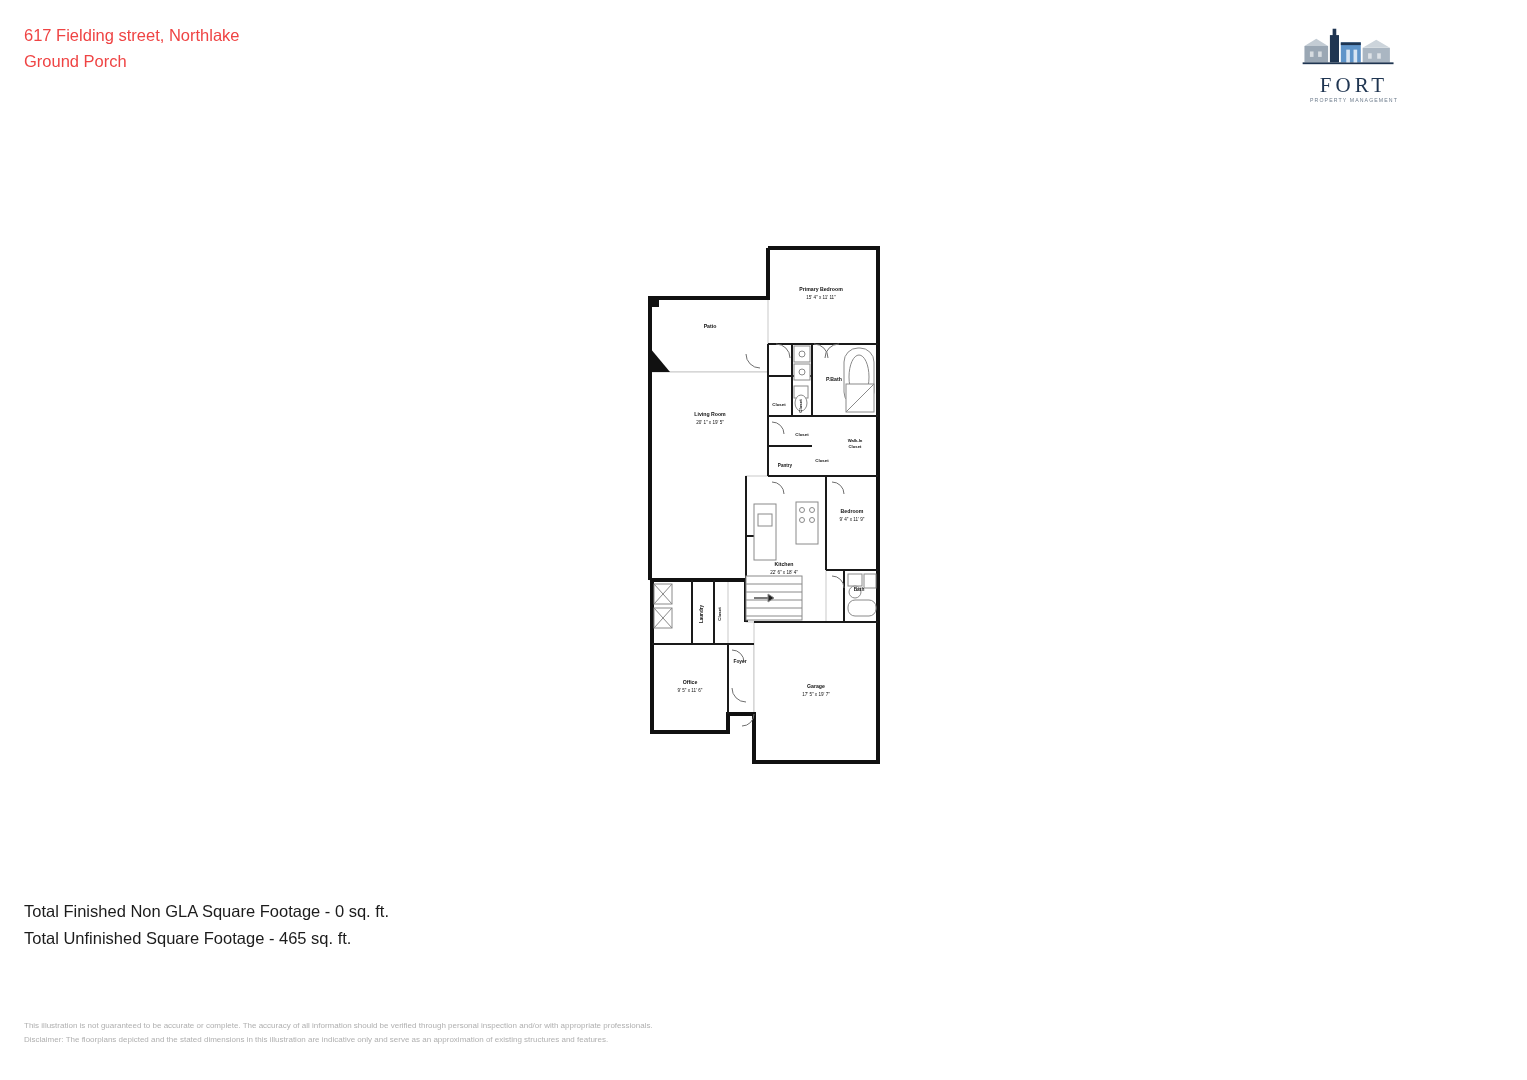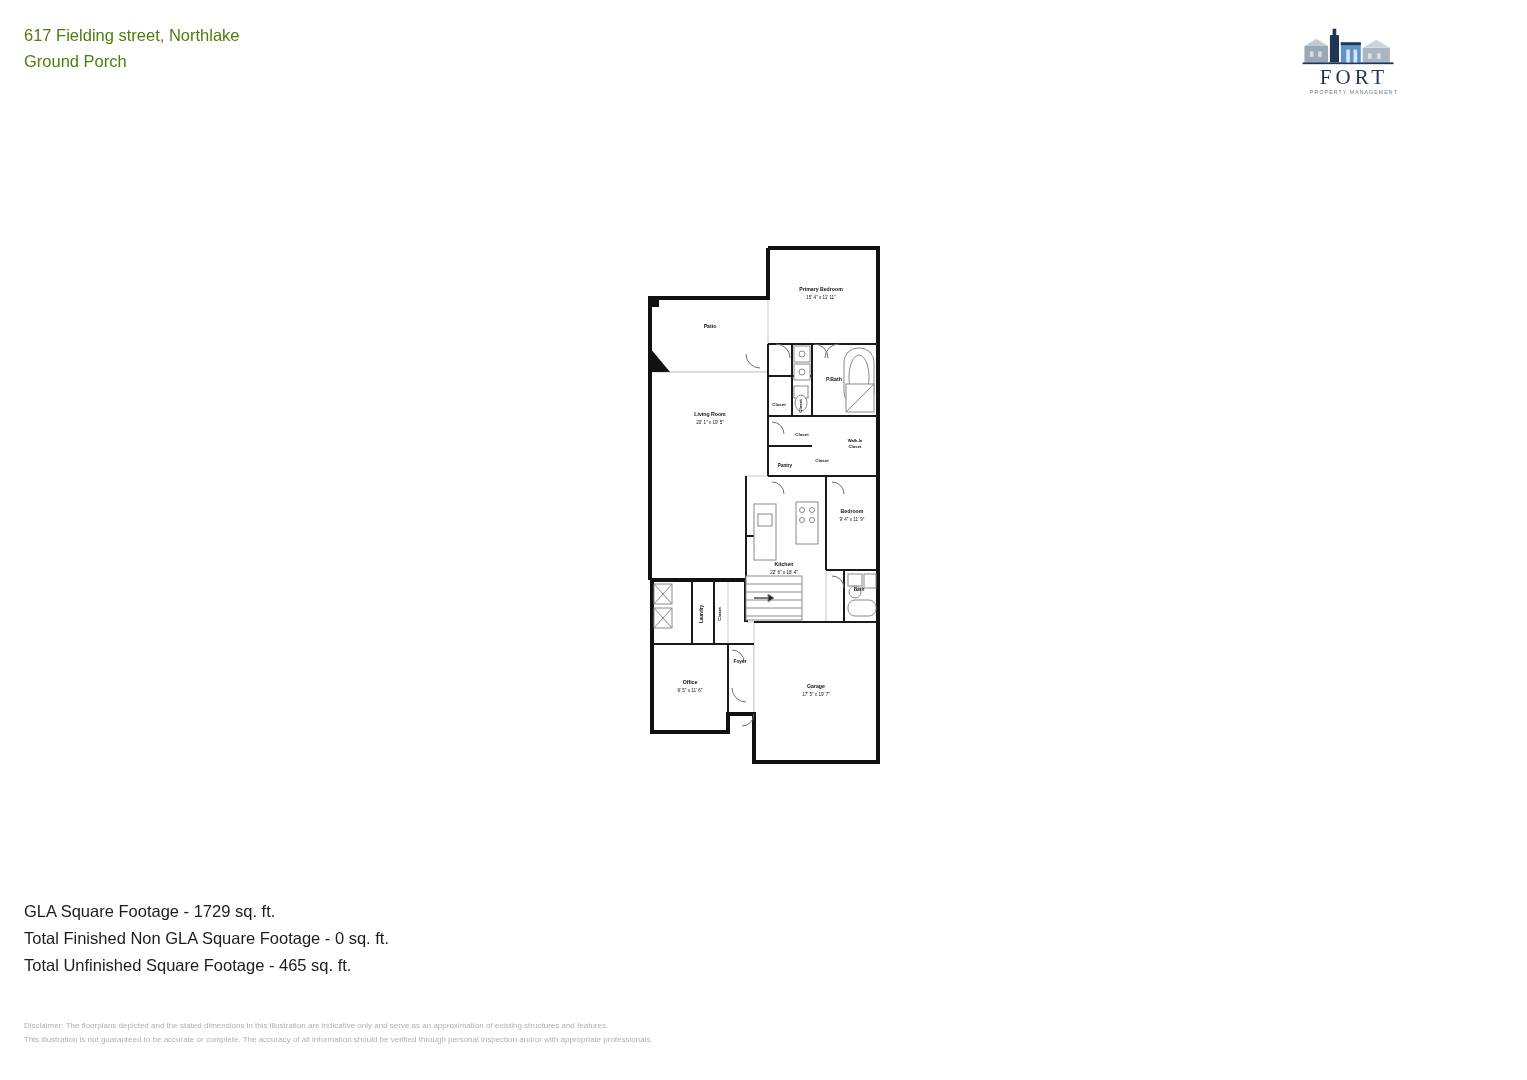--- a/index.html
+++ b/index.html
@@ -16,21 +16,21 @@
     overflow: hidden;
   }
 
   
   #header-address {
     position: absolute;
     left: 24px;
     top: 22px;
     font-size: 16.5px;
     line-height: 26px;
-    color: #4d7c0f;
+    color: #ef4444;
   }
   #header-address .line {
     display: block;
     white-space: nowrap;
   }
 
   
   #logo {
     position: absolute;
     right: 118px;
@@ -40,21 +40,21 @@
   }
   #logo .mark {
     height: 40px;
     display: block;
   }
   #logo .brand {
     font-size: 21px;
     letter-spacing: 4px;
     color: #1f3551;
     line-height: 22px;
-    margin-top: 0;
+    margin-top: 8px;
     font-family: "Liberation Serif", serif;
   }
   #logo .sub {
     font-size: 5.2px;
     letter-spacing: 1.1px;
     color: #6d7c8c;
     margin-top: 1px;
   }
 
   
@@ -285,21 +285,20 @@
 
     <text x="104" y="480" font-size="4.8" font-weight="bold">Porch</text>
 
     <text x="180" y="452" font-size="5.2" font-weight="bold">Garage</text>
     <text x="180" y="460" font-size="4.6">17' 5" x 19' 7"</text>
   </g>
 </svg>
 </div>
 
 <div id="summary">
-  <span class="line">GLA Square Footage - 1729 sq. ft.</span>
   <span class="line">Total Finished Non GLA Square Footage - 0 sq. ft.</span>
   <span class="line">Total Unfinished Square Footage - 465 sq. ft.</span>
 </div>
 
 <div id="disclaimer">
+  <span class="line">This illustration is not guaranteed to be accurate or complete. The accuracy of all information should be verified through personal inspection and/or with appropriate professionals.</span>
   <span class="line">Disclaimer: The floorplans depicted and the stated dimensions in this illustration are indicative only and serve as an approximation of existing structures and features.</span>
-  <span class="line">This illustration is not guaranteed to be accurate or complete. The accuracy of all information should be verified through personal inspection and/or with appropriate professionals.</span>
 </div>
 
 </body></html>

